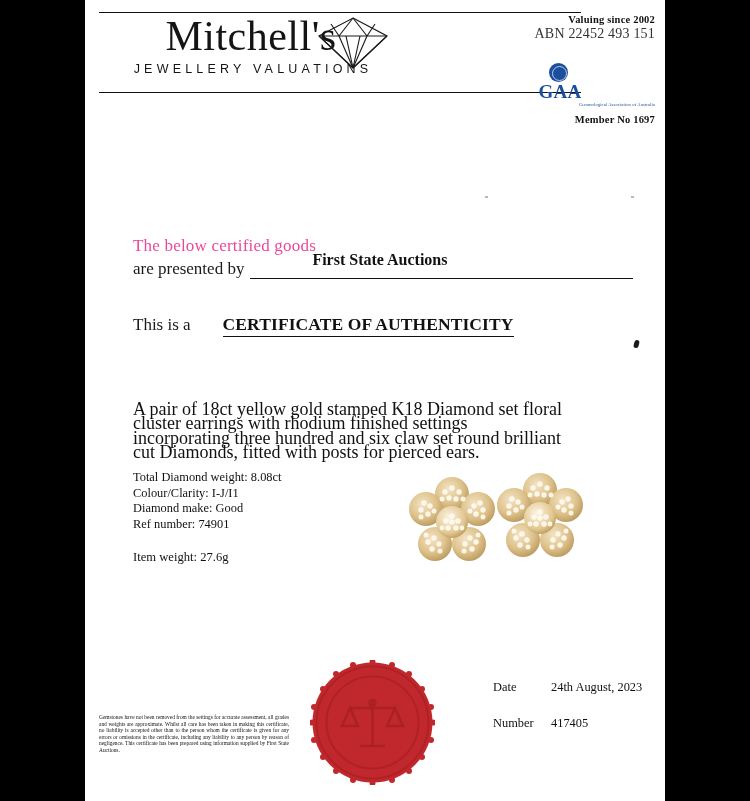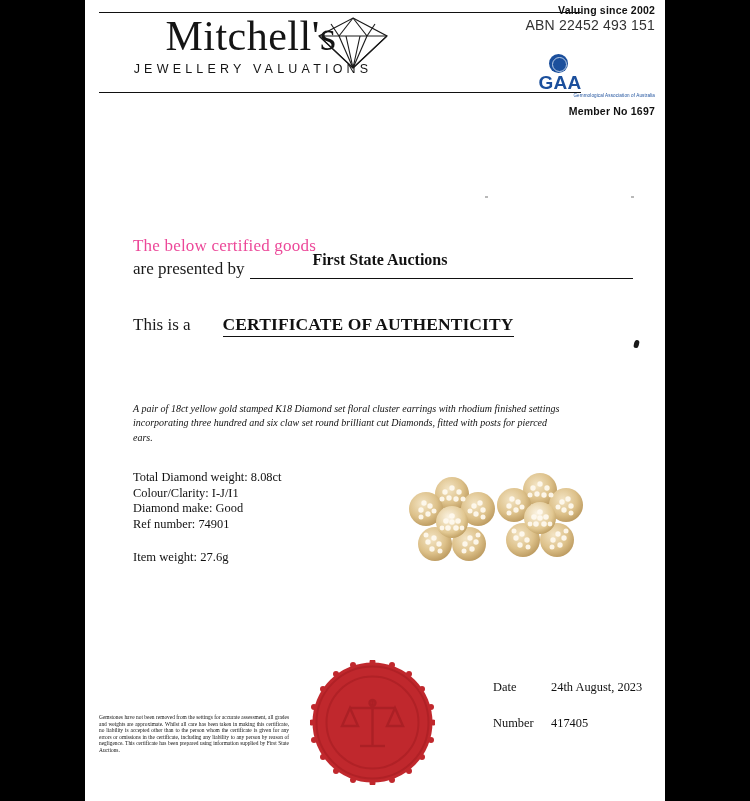--- a/index.html
+++ b/index.html
@@ -66,24 +66,24 @@
     padding-left: 4px;
   }
   .diamond-mark {
     position: absolute;
     left: 228px;
     top: 14px;
   }
   .header-right {
     position: absolute;
     right: 10px;
-    top: 4px;
+    top: 14px;
     width: 190px;
     text-align: right;
-    font-family: Liberation Sans, sans-serif;
+    font-family: Liberation Serif, serif;
     color: #111;
   }
   .valuing-since {
     font-size: 10.5px;
     font-weight: bold;
     letter-spacing: 0.2px;
   }
   .abn {
     font-size: 14px;
     color: #333;
@@ -218,24 +218,23 @@
     width: 3px;
     height: 2px;
     background: #b9b9b9;
   }
 
   .description {
     position: absolute;
     left: 48px;
     top: 402px;
     width: 435px;
-    font-size: 10px;
+    font-size: 18px;
     line-height: 14.4px;
     color: #111;
-    font-style: italic;
   }
 
   .specs {
     position: absolute;
     left: 48px;
     top: 470px;
     font-size: 12.4px;
     line-height: 15.6px;
     color: #111;
   }

